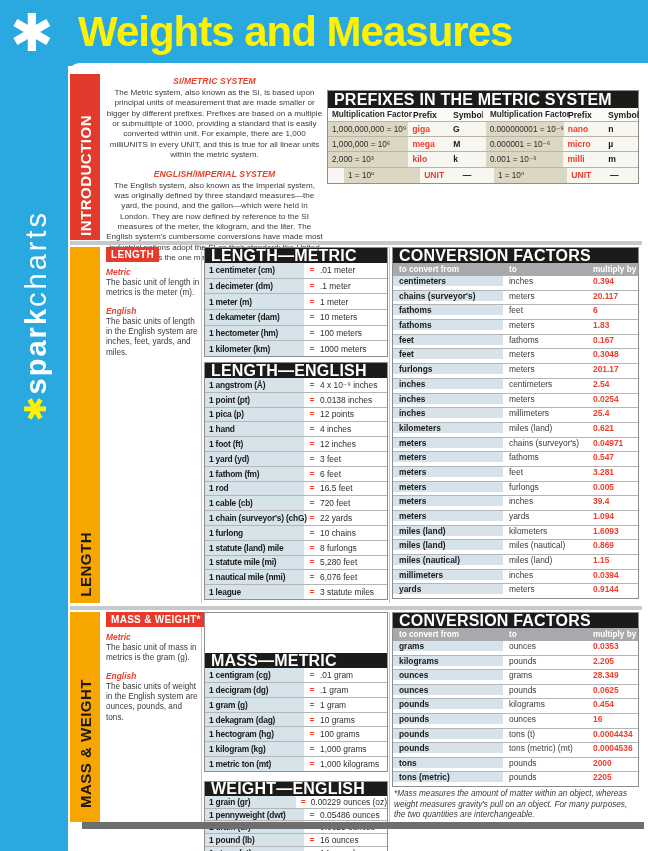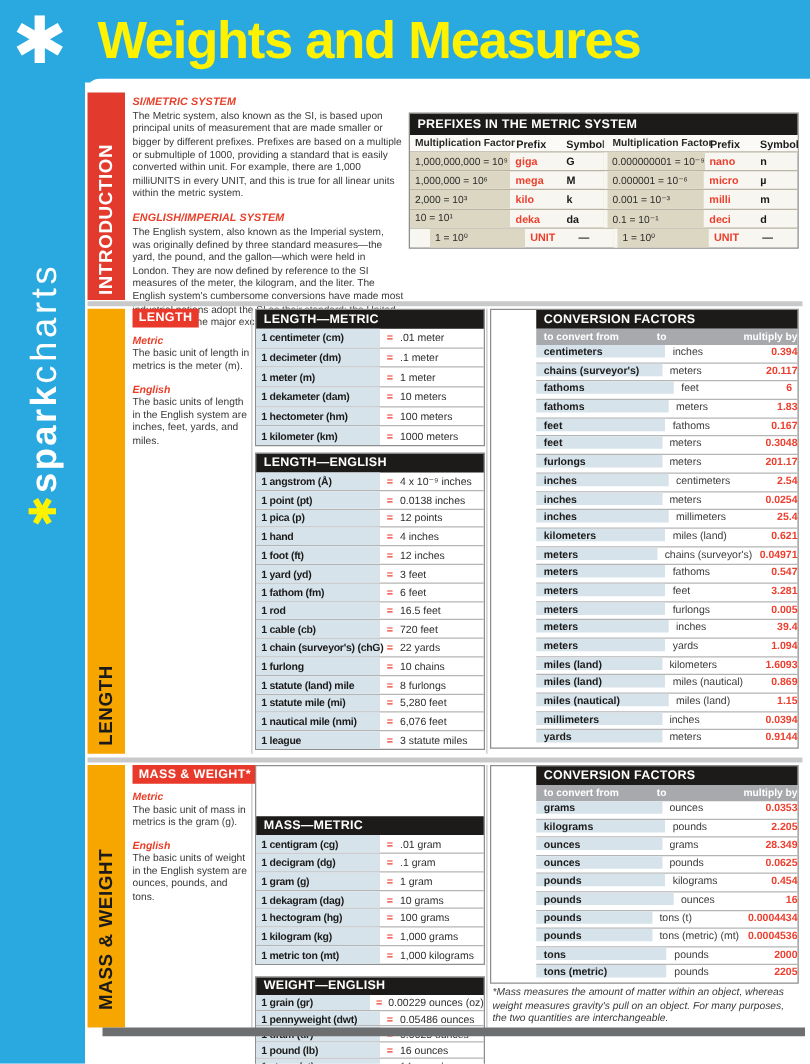--- a/index.html
+++ b/index.html
@@ -29,27 +29,27 @@
   .bar-red { background:#e23b2e; }
   .bar-red .vtext { color:#ffffff; }
   .bar-orange { background:#f7a600; }
   .bar-orange .vtext { color:#1a1a1a; }
 
   .hdivider { position:absolute; left:70px; width:572px; height:4px; background:#c8c9cb; }
   .vline { position:absolute; width:1px; background:#c4c5c7; }
   .bottom-bar { position:absolute; left:82px; top:822px; width:562px; height:7px; background:#6d6e70; }
 
   
-  .intro-text { position:absolute; left:106px; top:76px; width:217px; }
+  .intro-text { position:absolute; left:106px; top:76px; width:217px;text-align:center; }
   .intro-text h3 { color:#e8402a; font-size:8.6px; font-style:italic; font-weight:bold; margin-bottom:2px; letter-spacing:0.1px; }
   .intro-text p { font-size:8.1px; line-height:1.28; color:#3a3a3a; margin-bottom:8px; }
 
   
   .prefix-table { position:absolute; left:327px; top:90px; width:312px; border:1px solid #8e8e8e; background:#f7f6f0; }
-  .blackbar { background:#1c1b1a; color:#ffffff; font-weight:bold; font-size:10px; height:17px; line-height:17px; padding-left:6px; letter-spacing:0.2px; white-space:nowrap; }
+  .blackbar { background:#1c1b1a; color:#ffffff; font-weight:bold; font-size:16px; height:17px; line-height:17px; padding-left:6px; letter-spacing:0.2px; white-space:nowrap; }
   .prefix-subhead { display:flex; height:14px; align-items:center; background:#fbfaf6; border-bottom:1px solid #b9b4a4; }
   .prefix-subhead .pc { font-weight:bold; font-size:8px; color:#1a1a1a; }
   .prefix-rows .prefix-row { display:flex; height:15.2px; align-items:stretch; border-bottom:1px solid #b9b4a4; }
   .prefix-rows .prefix-row:last-child { border-bottom:none;padding-left:16px; }
   .pc { display:flex; align-items:center; padding-left:4px; white-space:nowrap; }
   .pc.f  { width:81px; font-size:8.2px; color:#2a2a2a; }
   .prefix-row .pc.f { background:#dcd7c3; }
   .pc.p  { width:41px; font-size:8.6px; font-weight:bold; color:#ee3e2d; }
   .pc.s  { width:34px; font-size:8.6px; font-weight:bold; color:#1a1a1a; }
   .pc.f2 { border-left:3px solid #f7f6f0; }
@@ -57,21 +57,21 @@
   
   .unit-table { position:absolute; width:184px; border:1px solid #8e8e8e; background:#fff; }
   .unit-rows { display:flex; flex-direction:column; }
   .unit-row { flex:1; display:flex; align-items:stretch; border-bottom:1px solid #b5b5b5; }
   .unit-row:last-child { border-bottom:none; }
   .unit-row .u { width:99px; background:#d7e3ea; font-weight:bold; font-size:8.4px; color:#1a1a1a; display:flex; align-items:center; padding-left:4px; white-space:nowrap; letter-spacing:-0.2px; }
   .unit-row .eq { width:16px; color:#ee3e2d; font-weight:bold; font-size:8.6px; display:flex; align-items:center; justify-content:center; }
   .unit-row .v { flex:1; font-size:8.4px; color:#2e2e2e; display:flex; align-items:center; white-space:nowrap; }
 
   
-  .conv-table { position:absolute; left:392px; width:247px; border:1px solid #8e8e8e; background:#fff;padding-left:36px; }
+  .conv-table { position:absolute; left:392px; width:247px; border:1px solid #8e8e8e; background:#fff; }
   .conv-subhead { display:flex; height:13px; background:#a7a9ac; align-items:center; }
   .conv-subhead span { color:#ffffff; font-weight:bold; font-size:8.2px; }
   .conv-rows { display:flex; flex-direction:column; }
   .conv-row { flex:1; display:flex; align-items:flex-start; border-bottom:1px solid #b5b5b5; }
   .conv-row:last-child { border-bottom:none; }
   .cc { display:flex; align-items:center; padding-left:6px; white-space:nowrap; }
   .c1 { width:110px; background:#d7e3ea; font-weight:bold; font-size:8.4px; color:#1a1a1a; }
   .c2 { width:84px; font-size:8.4px; color:#3a3a3a; }
   .c3 { flex:1; font-weight:bold; font-size:8.4px; color:#ee3e2d; }
 
@@ -143,28 +143,20 @@
         <div class="prefix-row">
           <span class="pc f">2,000 = 10³</span>
           <span class="pc p">kilo</span>
           <span class="pc s">k</span>
           <span class="pc f f2">0.001 = 10⁻³</span>
           <span class="pc p">milli</span>
           <span class="pc s">m</span>
         </div>
 
 
-        <div class="prefix-row">
-          <span class="pc f">10 = 10¹</span>
-          <span class="pc p">deka</span>
-          <span class="pc s">da</span>
-          <span class="pc f f2">0.1 = 10⁻¹</span>
-          <span class="pc p">deci</span>
-          <span class="pc s">d</span>
-        </div>
 
         <div class="prefix-row">
           <span class="pc f">1 = 10⁰</span>
           <span class="pc p">UNIT</span>
           <span class="pc s">—</span>
           <span class="pc f f2">1 = 10⁰</span>
           <span class="pc p">UNIT</span>
           <span class="pc s">—</span>
         </div>
       </div>

